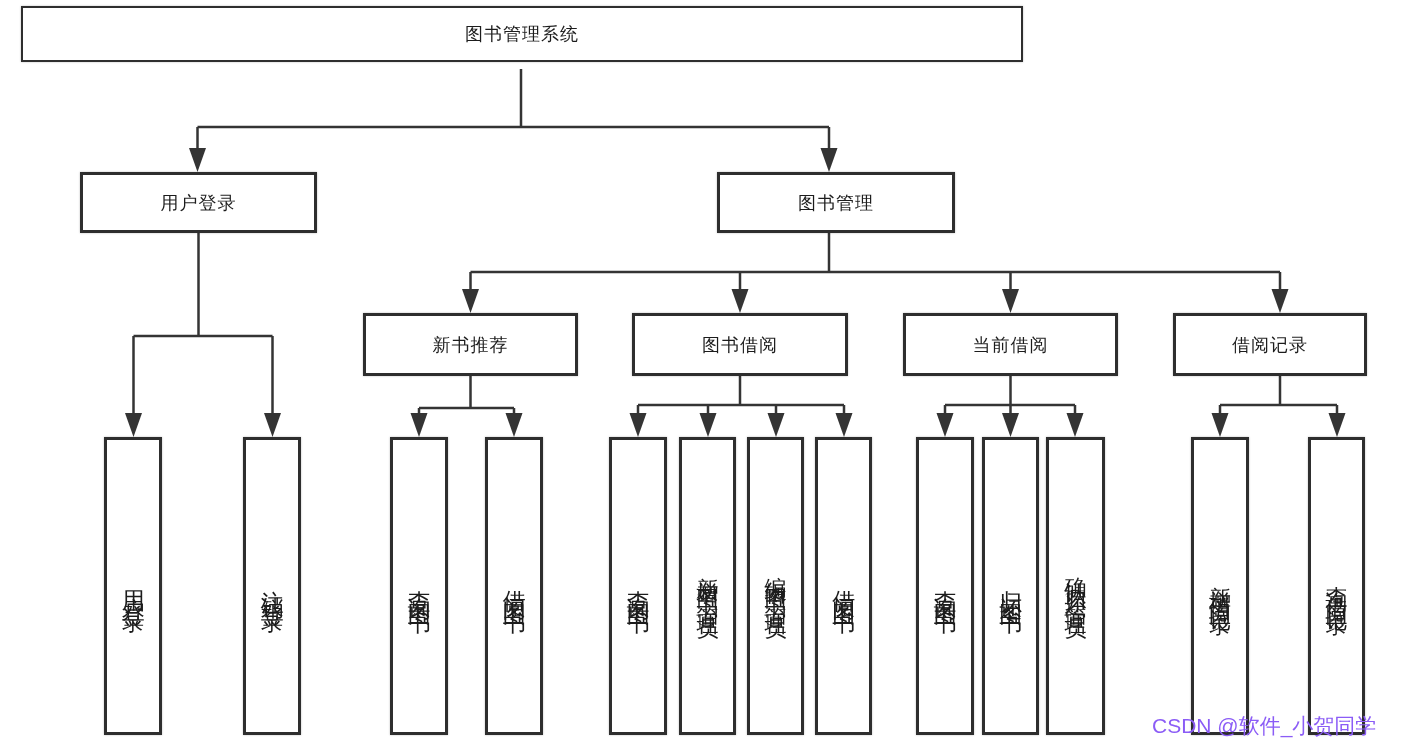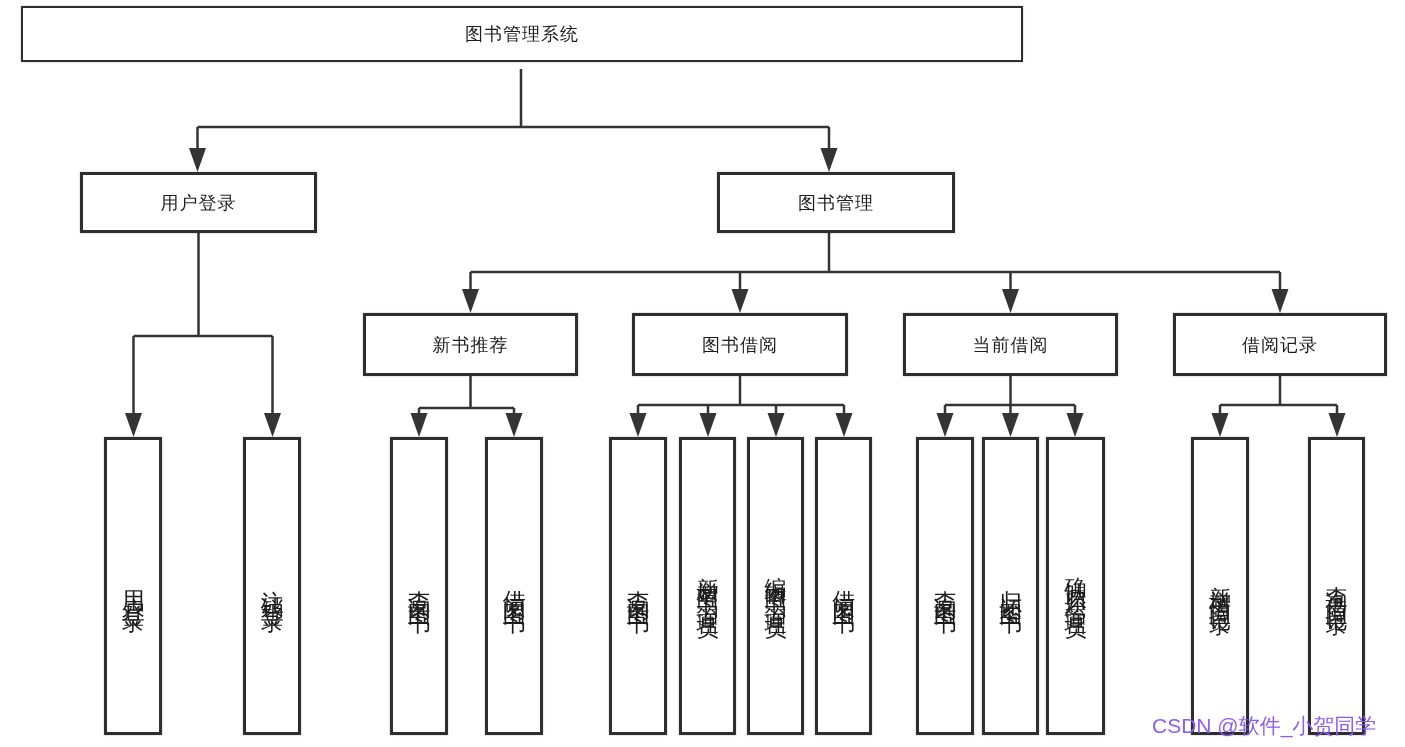--- a/index.html
+++ b/index.html
@@ -41,21 +41,21 @@
   }
   
   .n-root { left: 21px; top: 6px; width: 1002px; height: 56px; border-width: 2px; }
   
   .n-user-login  { left: 80px;  top: 172px; width: 237px; height: 61px; }
   .n-book-mgmt   { left: 710px; top: 172px; width: 238px; height: 61px; margin-left: 7px; }
   
   .n-new-book    { left: 363px;  top: 313px; width: 215px; height: 63px; }
   .n-book-borrow { left: 632px;  top: 313px; width: 216px; height: 63px; }
   .n-cur-borrow  { left: 903px;  top: 313px; width: 215px; height: 63px; }
-  .n-records     { left: 1173px; top: 313px; width: 214px; height: 63px; }
+  .n-records     { left: 1173px; top: 313px; width: 194px; height: 63px; }
   
   .leaf { top: 437px; height: 298px; width: 58px; }
   .leaf .lbl {
     writing-mode: vertical-rl;
     text-orientation: mixed;
     font-size: 23px;
     letter-spacing: 7px;
     line-height: 1.1;
     white-space: nowrap;
   }

